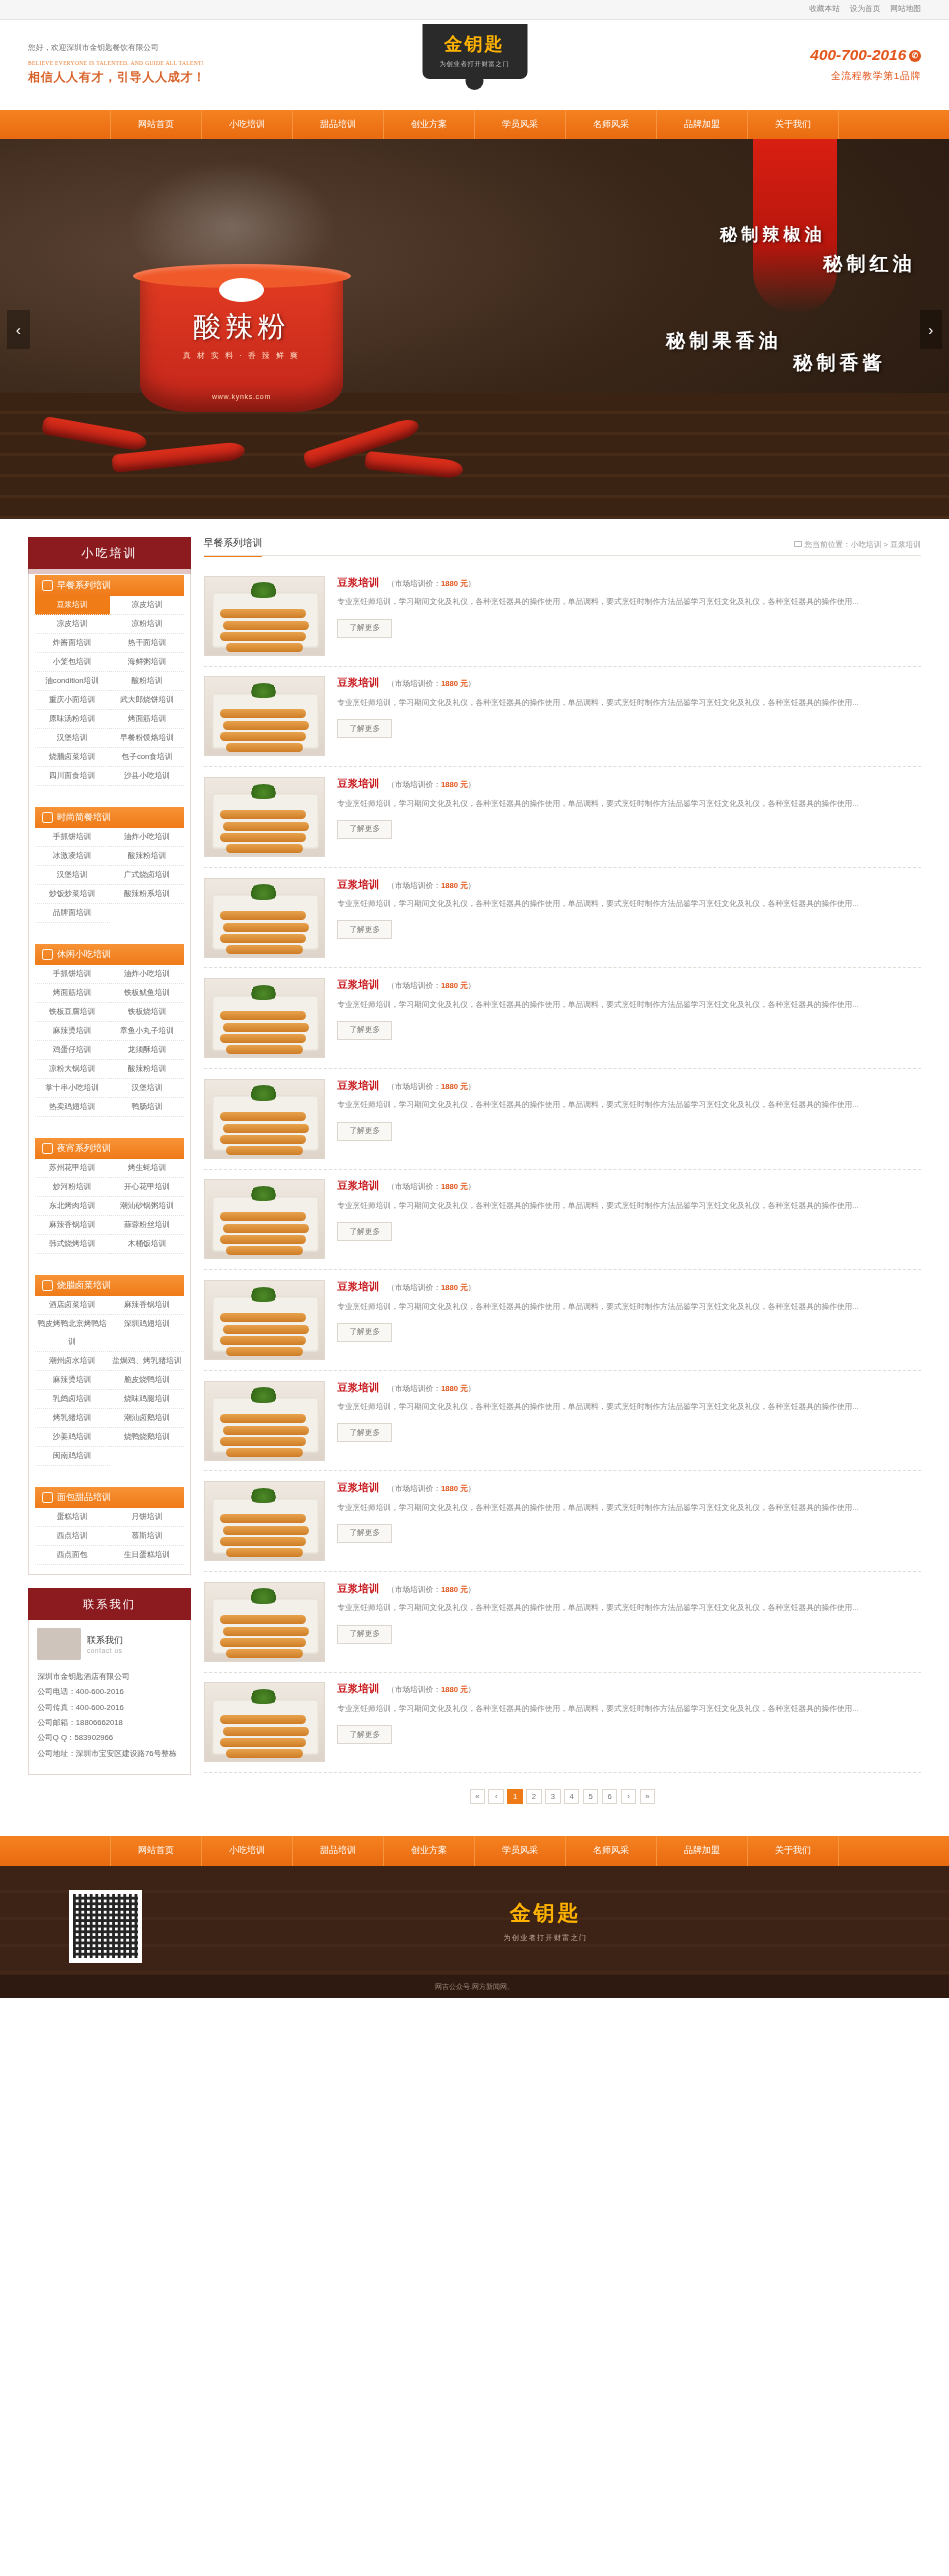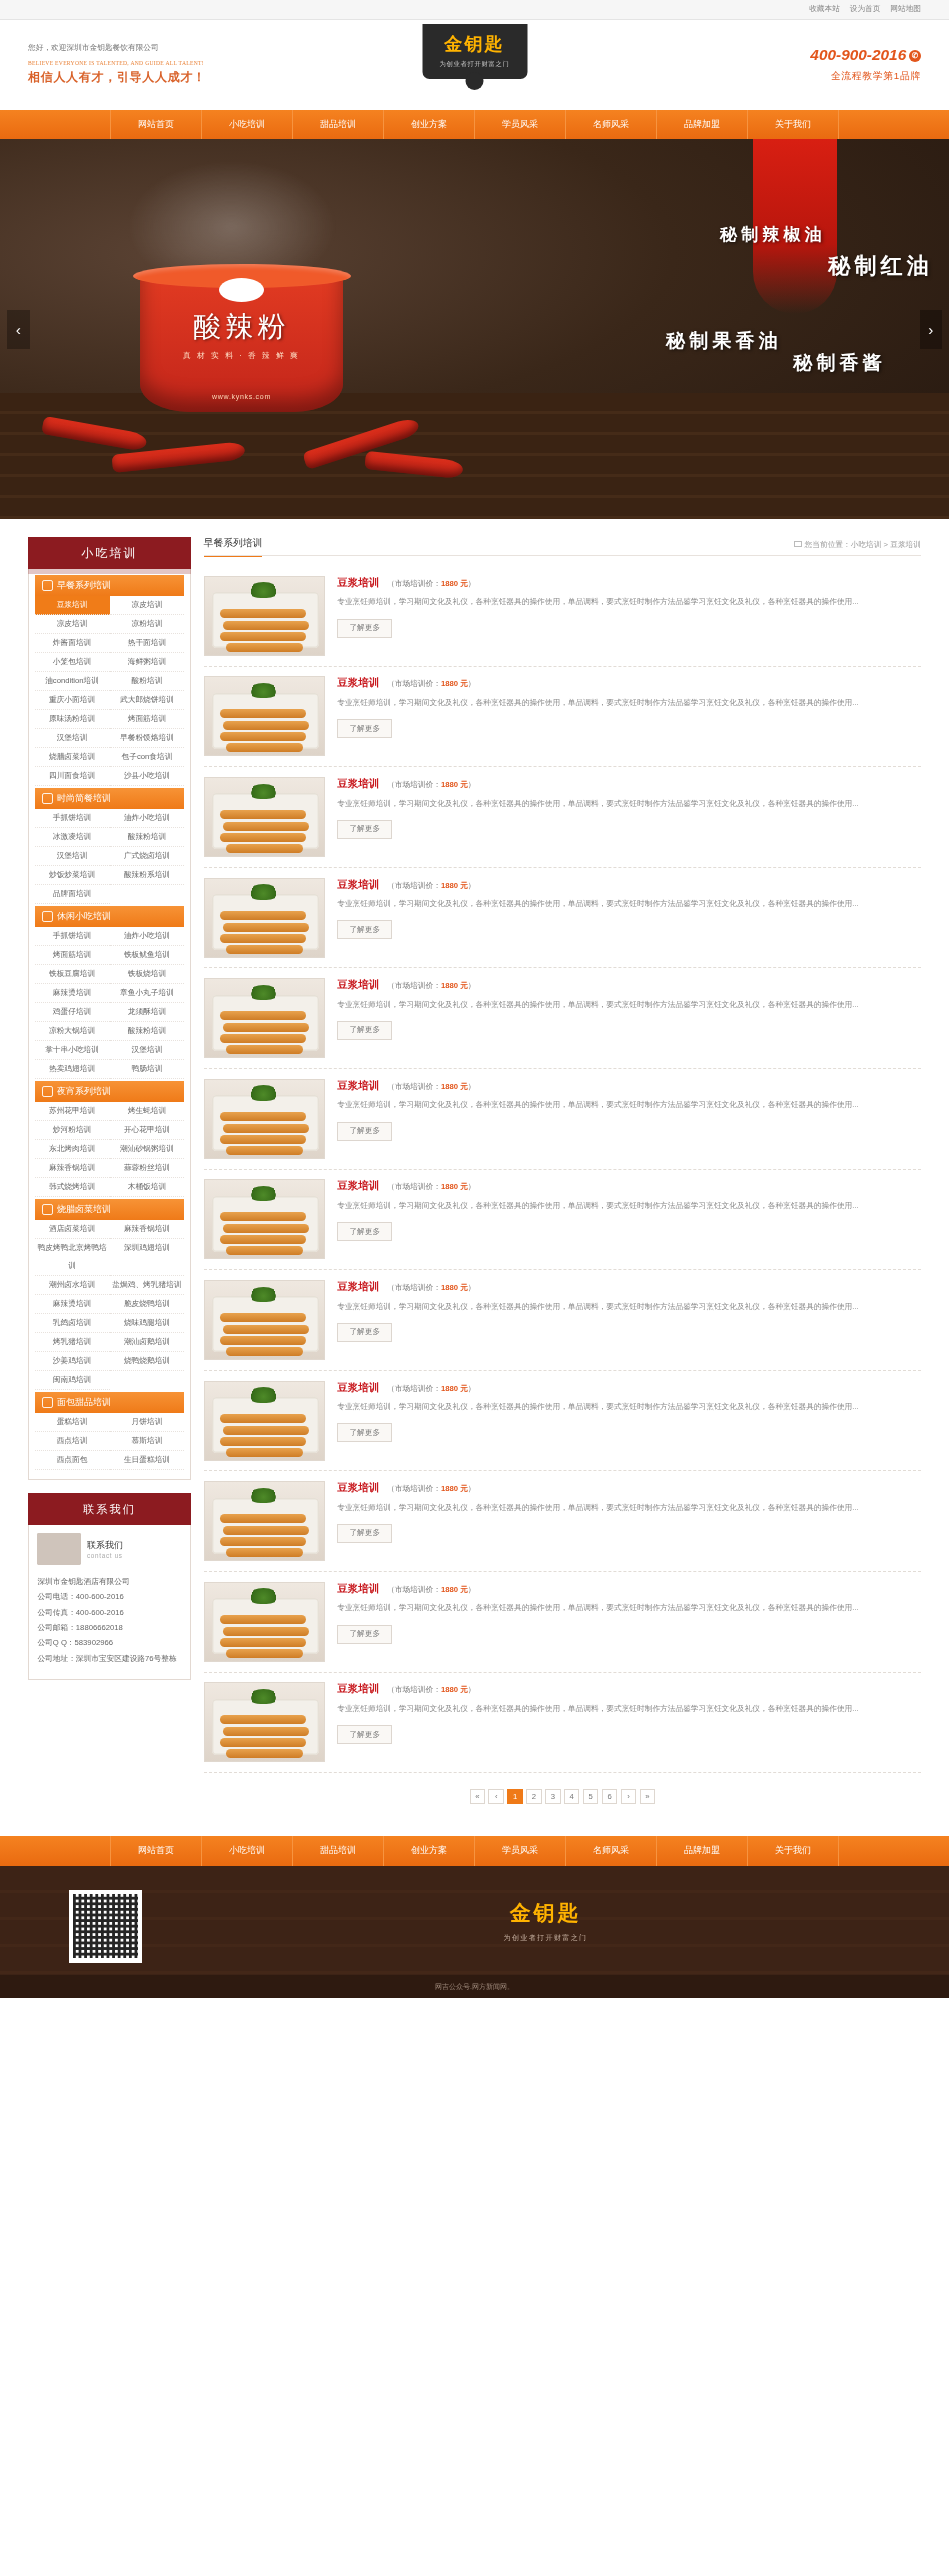--- a/index.html
+++ b/index.html
@@ -148,21 +148,21 @@
   .chili.c3 { left: 302px; top: 295px; transform: rotate(-18deg); width: 119px; }
   .chili.c4 { left: 365px; top: 317px; transform: rotate(6deg); width: 98px; }
   .oil-drip {
     position: absolute; right: 112px; top: 0; width: 84px; height: 175px;
     background: linear-gradient(180deg,#d81f12 0%, #b8160d 60%, rgba(184,22,13,0) 100%);
     border-radius: 0 0 42px 42px;
   }
   .banner-word { position: absolute; color: #fff; font-weight: bold;
     text-shadow: 1.4px 1.4px 3.5px rgba(0,0,0,.6); letter-spacing: 4.2px; }
   .bw1 { right: 123px; top: 84px; font-size: 17px; }
-  .bw2 { right: 16px; top: 112px; font-size: 22px; }
+  .bw2 { right: 33px; top: 112px; font-size: 19px; }
   .bw3 { right: 167px; top: 189px; font-size: 19px; }
   .bw4 { right: 63px; top: 211px; font-size: 19px; }
   .banner-arrow {
     position: absolute; top: 50%; width: 22.5px; height: 39px;
     background: rgba(0,0,0,.3); color: #fff; font-size: 15.4px;
     line-height: 39px; text-align: center; margin-top: -19.6px;
   }
   .ba-left { left: 7px; }
   .ba-right { right: 7px; }
 
@@ -177,21 +177,21 @@
     font-size: 12px; letter-spacing: 2.1px; position: relative;
   }
   .side-head::after {
     content: ""; position: absolute; left: 0; right: 0; bottom: -4.9px;
     height: 4.9px; background: #8c1b20; opacity: .25;
   }
   .side-body { border: 0.7px solid #e3d9d2; border-top: none; background: #fff; padding: 5.6px 5.6px 9.8px; }
   .cat-title {
     background: linear-gradient(#f79336,#ef7a18);
     color: #fff; height: 21px; line-height: 21px; font-size: 9px;
-    padding-left: 22.5px; position: relative; margin-top: 2px;
+    padding-left: 22.5px; position: relative; margin-top: 21px;
   }
   .cat-title:first-child { margin-top: 0; }
   .cat-title .cicon {
     position: absolute; left: 7px; top: 4.9px; width: 11.2px; height: 11.2px;
     border: 0.7px solid #fff; border-radius: 2.1px; opacity: .9;
   }
   .cat-grid { display: flex; flex-wrap: wrap; }
   .cat-grid a {
     width: 50%; text-align: center; font-size: 7.7px; color: #666;
     text-decoration: none; line-height: 18px; border-bottom: 0.7px dotted #e8e2dd;
@@ -323,21 +323,21 @@
     </div>
 
     <div class="logo-box">
       <div class="logo-cn">金钥匙</div>
       <div class="logo-sub">为创业者打开财富之门</div>
       <div class="logo-tail"></div>
     </div>
 
     <div class="hd-right">
       <div class="hd-tel">
-        <span>400-900-2016</span><span class="ph">✆</span>
+        <span>400-700-2016</span><span class="ph">✆</span>
       </div>
       <div class="hd-brand">全流程教学第1品牌</div>
     </div>
   </div>
 
   <div class="nav">
     <a>网站首页</a>
     <a>小吃培训</a>
     <a>甜品培训</a>
     <a>创业方案</a>

